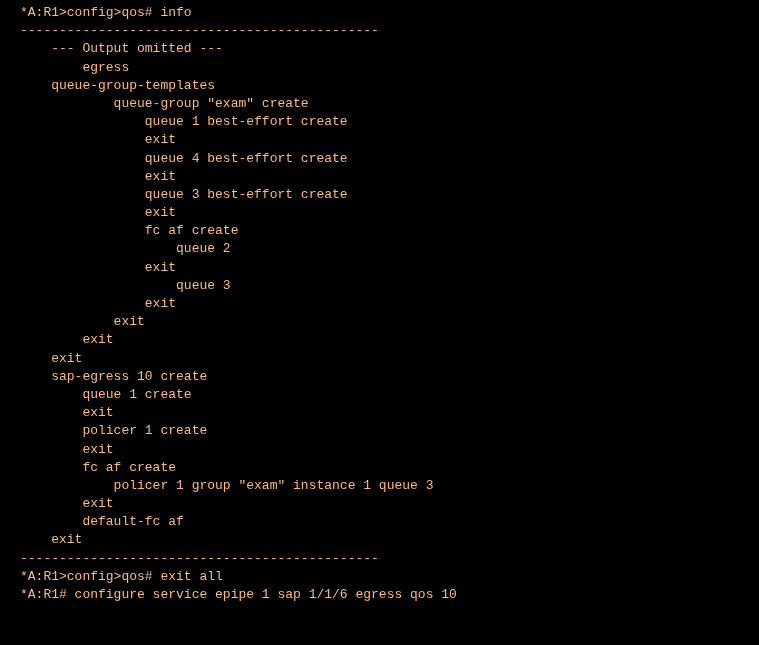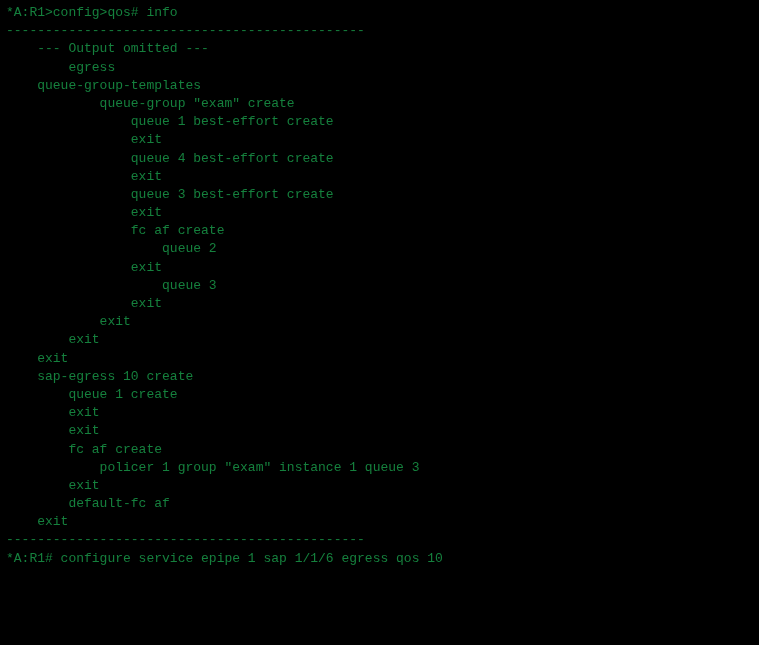--- a/index.html
+++ b/index.html
@@ -22,21 +22,22 @@
     .terminal {
       background-color: #000000;
       padding: 4px 6px;
       width: 759px;
       min-height: 645px;
     }
 
     .terminal-line {
       white-space: pre;
       display: block;
-      color: #15803d;
+      color: #fdba74;
+      margin-left: 14px;
     }
   </style>
 </head>
 <body>
 
 <div class="terminal">
   <div id="terminal-content">
       <span class="terminal-line">*A:R1&gt;config&gt;qos# info</span>
 <span class="terminal-line">----------------------------------------------</span>
 <span class="terminal-line">    --- Output omitted ---</span>
@@ -53,22 +54,24 @@
 <span class="terminal-line">                    queue 2</span>
 <span class="terminal-line">                exit</span>
 <span class="terminal-line">                    queue 3</span>
 <span class="terminal-line">                exit</span>
 <span class="terminal-line">            exit</span>
 <span class="terminal-line">        exit</span>
 <span class="terminal-line">    exit</span>
 <span class="terminal-line">    sap-egress 10 create</span>
 <span class="terminal-line">        queue 1 create</span>
 <span class="terminal-line">        exit</span>
+<span class="terminal-line">        policer 1 create</span>
 <span class="terminal-line">        exit</span>
 <span class="terminal-line">        fc af create</span>
 <span class="terminal-line">            policer 1 group "exam" instance 1 queue 3</span>
 <span class="terminal-line">        exit</span>
 <span class="terminal-line">        default-fc af</span>
 <span class="terminal-line">    exit</span>
 <span class="terminal-line">----------------------------------------------</span>
+<span class="terminal-line">*A:R1&gt;config&gt;qos# exit all</span>
 <span class="terminal-line">*A:R1# configure service epipe 1 sap 1/1/6 egress qos 10</span>
 </div>
 </div>
 
 </body></html>

